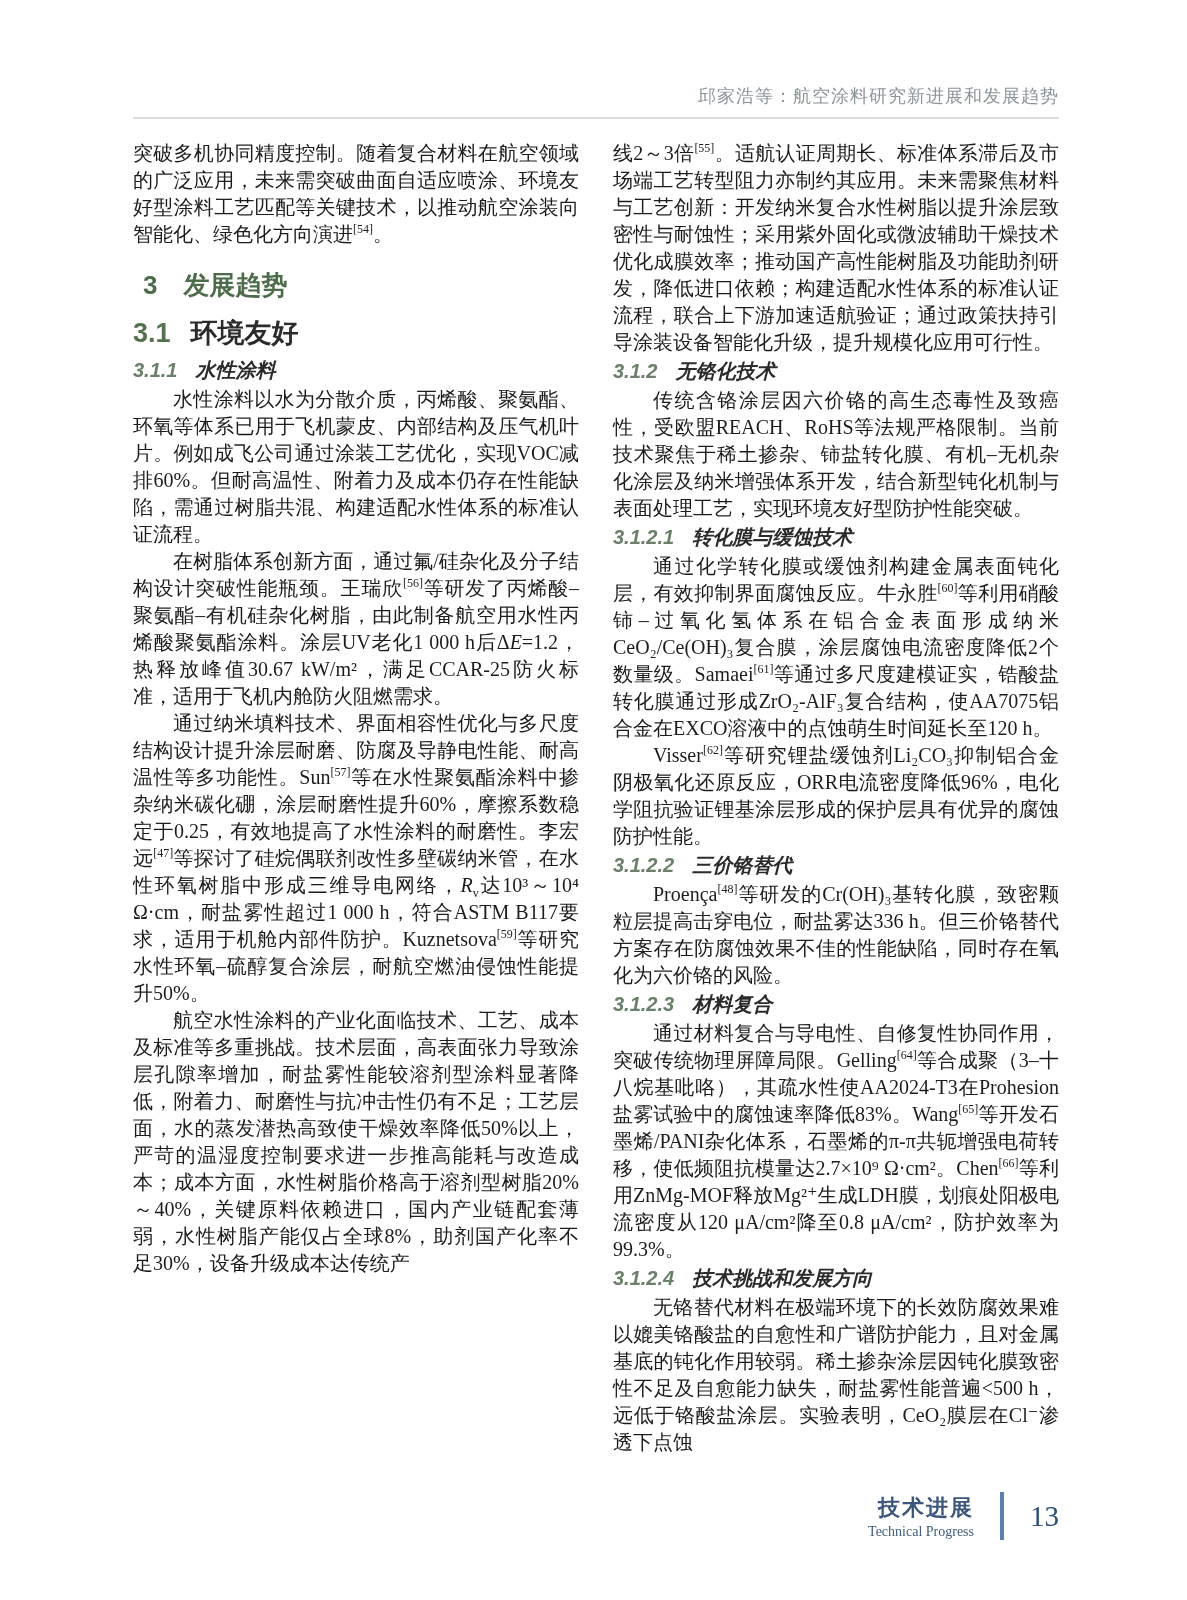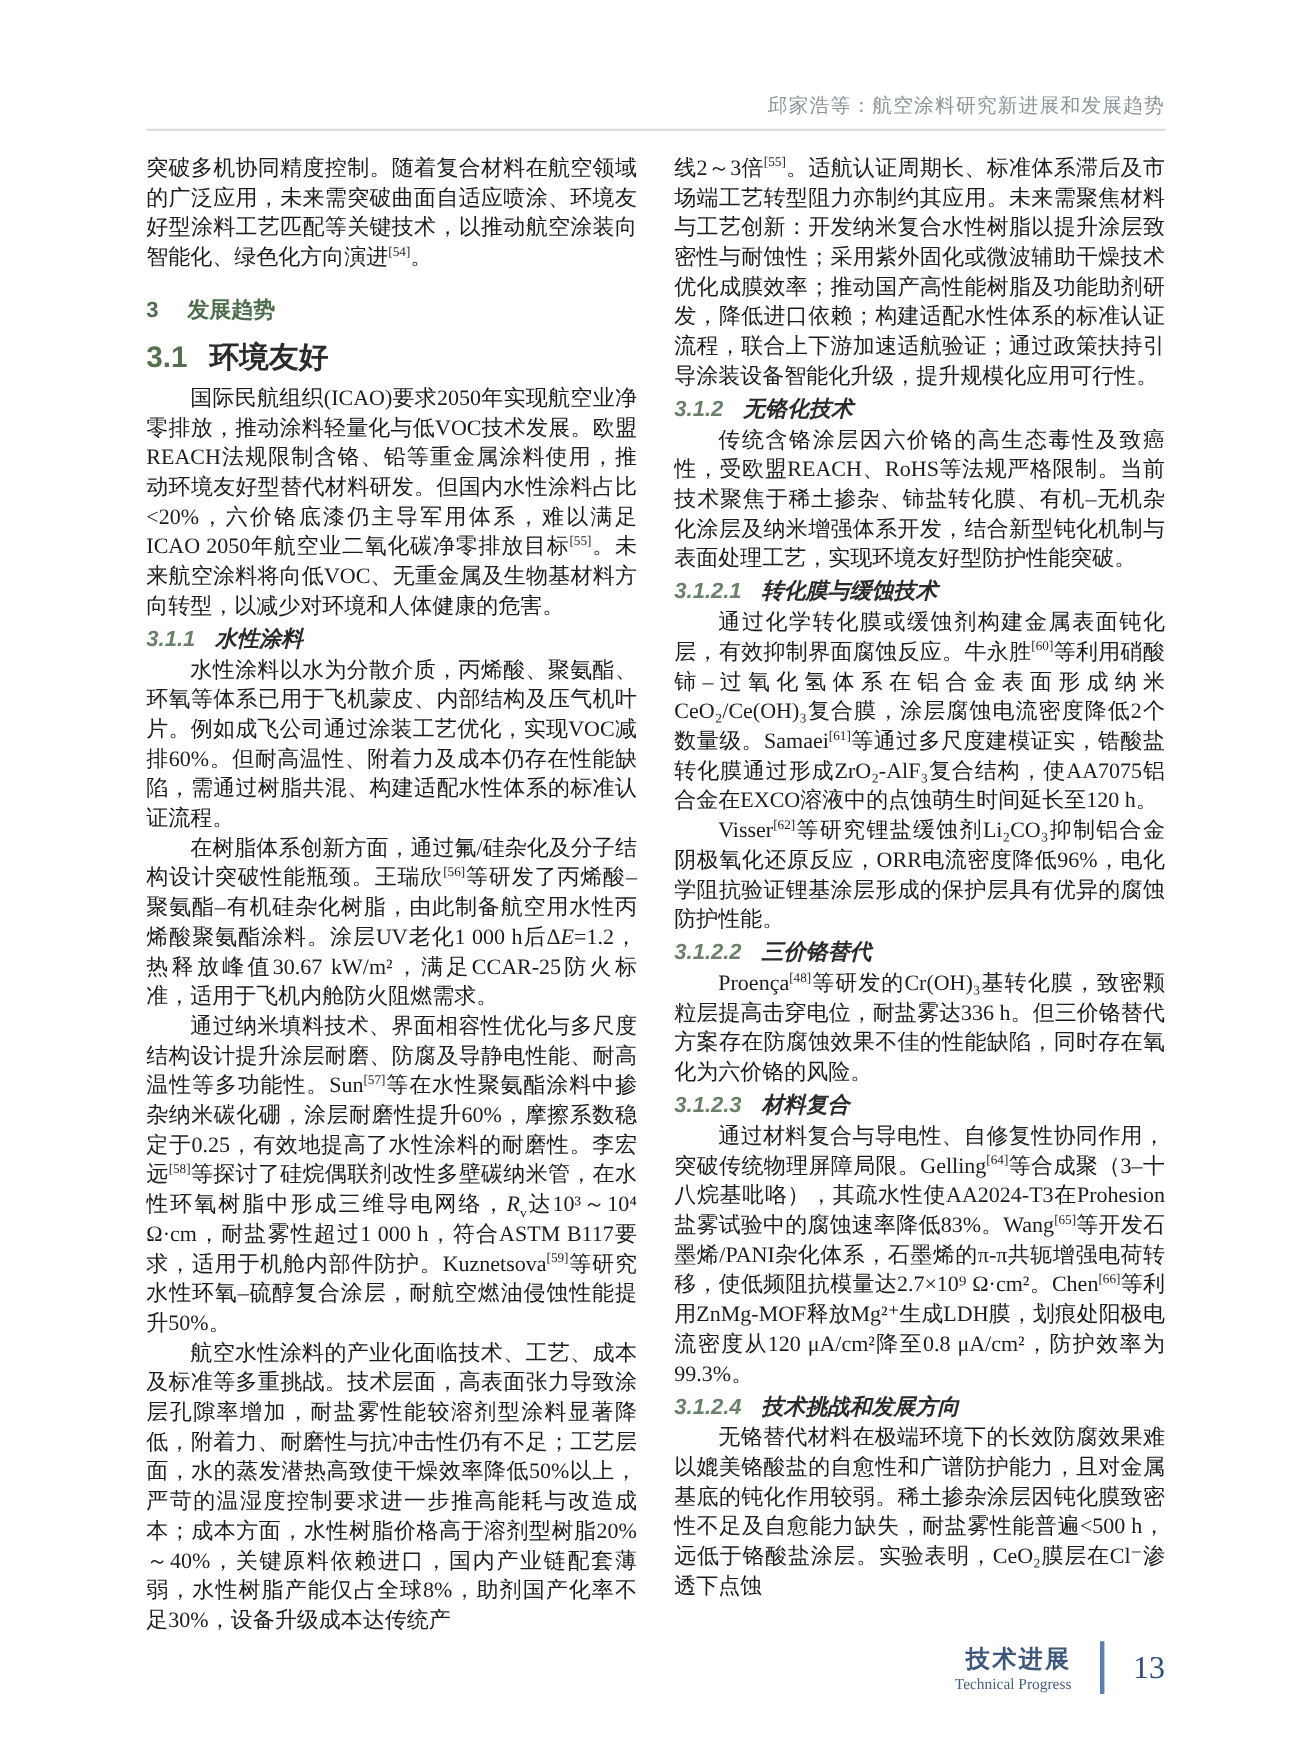--- a/index.html
+++ b/index.html
@@ -24,22 +24,22 @@
   .col{width:446px;}
   .para{
     margin:0;font-size:20px;line-height:27px;text-align:justify;
     text-indent:2em;
   }
   .para.cont{text-indent:0;}
   sup.ref{font-size:12px;line-height:0;vertical-align:super;}
   sub{font-size:12px;line-height:0;}
   i{font-family:"Liberation Serif","DejaVu Serif",serif;}
   .h1{
-    margin:20px 0 12px;font-family:"Liberation Sans","DejaVu Sans",sans-serif;
-    font-weight:bold;font-size:20px;color:#4d6c4b;
+    margin:20px 10px 12px;font-family:"Liberation Sans","DejaVu Sans",sans-serif;
+    font-weight:bold;font-size:26px;color:#4d6c4b;
   }
   .h1 .hnum{margin-right:26px;}
   .h2{
     margin:2px 0 6px;font-family:"Liberation Sans","DejaVu Sans",sans-serif;
     font-weight:bold;font-size:27px;color:#2b2b2b;
   }
   .h2 .hnum{color:#55724f;margin-right:20px;}
   .h3{
     margin:2px 0 2px;font-family:"Liberation Sans","DejaVu Sans",sans-serif;
     font-weight:600;font-size:20px;color:#2b2b2b;font-style:italic;
@@ -73,25 +73,24 @@
   <div class="header">
     <div class="running-head">邱家浩等：航空涂料研究新进展和发展趋势</div>
     <div class="header-rule"></div>
   </div>
 
   <div class="content">
     <div class="col">
         <p class="para cont">突破多机协同精度控制。随着复合材料在航空领域的广泛应用，未来需突破曲面自适应喷涂、环境友好型涂料工艺匹配等关键技术，以推动航空涂装向智能化、绿色化方向演进<sup class="ref">[54]</sup>。</p>
         <div class="h1"><span class="hnum">3</span><span class="hlabel">发展趋势</span></div>
         <div class="h2"><span class="hnum">3.1</span><span class="hlabel">环境友好</span></div>
-        <p class="para">国际民航组织(ICAO)要求2050年实现航空业净零排放，推动涂料轻量化与低VOC技术发展。欧盟REACH法规限制含铬、铅等重金属涂料使用，推动环境友好型替代材料研发。但国内水性涂料占比&lt;20%，六价铬底漆仍主导军用体系，难以满足ICAO 2050年航空业二氧化碳净零排放目标<sup class="ref">[55]</sup>。未来航空涂料将向低VOC、无重金属及生物基材料方向转型，以减少对环境和人体健康的危害。</p>
         <div class="h3"><span class="hnum">3.1.1</span><span class="hlabel">水性涂料</span></div>
         <p class="para">水性涂料以水为分散介质，丙烯酸、聚氨酯、环氧等体系已用于飞机蒙皮、内部结构及压气机叶片。例如成飞公司通过涂装工艺优化，实现VOC减排60%。但耐高温性、附着力及成本仍存在性能缺陷，需通过树脂共混、构建适配水性体系的标准认证流程。</p>
         <p class="para">在树脂体系创新方面，通过氟/硅杂化及分子结构设计突破性能瓶颈。王瑞欣<sup class="ref">[56]</sup>等研发了丙烯酸–聚氨酯–有机硅杂化树脂，由此制备航空用水性丙烯酸聚氨酯涂料。涂层UV老化1 000 h后Δ<i>E</i>=1.2，热释放峰值30.67 kW/m²，满足CCAR-25防火标准，适用于飞机内舱防火阻燃需求。</p>
-        <p class="para">通过纳米填料技术、界面相容性优化与多尺度结构设计提升涂层耐磨、防腐及导静电性能、耐高温性等多功能性。Sun<sup class="ref">[57]</sup>等在水性聚氨酯涂料中掺杂纳米碳化硼，涂层耐磨性提升60%，摩擦系数稳定于0.25，有效地提高了水性涂料的耐磨性。李宏远<sup class="ref">[58]</sup>等探讨了硅烷偶联剂改性多壁碳纳米管，在水性环氧树脂中形成三维导电网络，<i>R</i><sub>v</sub>达10³～10⁴ Ω·cm，耐盐雾性超过1 000 h，符合ASTM B117要求，适用于机舱内部件防护。Kuznetsova<sup class="ref">[59]</sup>等研究水性环氧–硫醇复合涂层，耐航空燃油侵蚀性能提升50%。</p>
+        <p class="para">通过纳米填料技术、界面相容性优化与多尺度结构设计提升涂层耐磨、防腐及导静电性能、耐高温性等多功能性。Sun<sup class="ref">[57]</sup>等在水性聚氨酯涂料中掺杂纳米碳化硼，涂层耐磨性提升60%，摩擦系数稳定于0.25，有效地提高了水性涂料的耐磨性。李宏远<sup class="ref">[47]</sup>等探讨了硅烷偶联剂改性多壁碳纳米管，在水性环氧树脂中形成三维导电网络，<i>R</i><sub>v</sub>达10³～10⁴ Ω·cm，耐盐雾性超过1 000 h，符合ASTM B117要求，适用于机舱内部件防护。Kuznetsova<sup class="ref">[59]</sup>等研究水性环氧–硫醇复合涂层，耐航空燃油侵蚀性能提升50%。</p>
         <p class="para">航空水性涂料的产业化面临技术、工艺、成本及标准等多重挑战。技术层面，高表面张力导致涂层孔隙率增加，耐盐雾性能较溶剂型涂料显著降低，附着力、耐磨性与抗冲击性仍有不足；工艺层面，水的蒸发潜热高致使干燥效率降低50%以上，严苛的温湿度控制要求进一步推高能耗与改造成本；成本方面，水性树脂价格高于溶剂型树脂20%～40%，关键原料依赖进口，国内产业链配套薄弱，水性树脂产能仅占全球8%，助剂国产化率不足30%，设备升级成本达传统产</p>
       </div>
     <div class="col">
         <p class="para cont">线2～3倍<sup class="ref">[55]</sup>。适航认证周期长、标准体系滞后及市场端工艺转型阻力亦制约其应用。未来需聚焦材料与工艺创新：开发纳米复合水性树脂以提升涂层致密性与耐蚀性；采用紫外固化或微波辅助干燥技术优化成膜效率；推动国产高性能树脂及功能助剂研发，降低进口依赖；构建适配水性体系的标准认证流程，联合上下游加速适航验证；通过政策扶持引导涂装设备智能化升级，提升规模化应用可行性。</p>
         <div class="h3"><span class="hnum">3.1.2</span><span class="hlabel">无铬化技术</span></div>
         <p class="para">传统含铬涂层因六价铬的高生态毒性及致癌性，受欧盟REACH、RoHS等法规严格限制。当前技术聚焦于稀土掺杂、铈盐转化膜、有机–无机杂化涂层及纳米增强体系开发，结合新型钝化机制与表面处理工艺，实现环境友好型防护性能突破。</p>
         <div class="h3"><span class="hnum">3.1.2.1</span><span class="hlabel">转化膜与缓蚀技术</span></div>
         <p class="para">通过化学转化膜或缓蚀剂构建金属表面钝化层，有效抑制界面腐蚀反应。牛永胜<sup class="ref">[60]</sup>等利用硝酸铈–过氧化氢体系在铝合金表面形成纳米CeO₂/Ce(OH)₃复合膜，涂层腐蚀电流密度降低2个数量级。Samaei<sup class="ref">[61]</sup>等通过多尺度建模证实，锆酸盐转化膜通过形成ZrO₂-AlF₃复合结构，使AA7075铝合金在EXCO溶液中的点蚀萌生时间延长至120 h。</p>
         <p class="para">Visser<sup class="ref">[62]</sup>等研究锂盐缓蚀剂Li₂CO₃抑制铝合金阴极氧化还原反应，ORR电流密度降低96%，电化学阻抗验证锂基涂层形成的保护层具有优异的腐蚀防护性能。</p>
         <div class="h3"><span class="hnum">3.1.2.2</span><span class="hlabel">三价铬替代</span></div>

